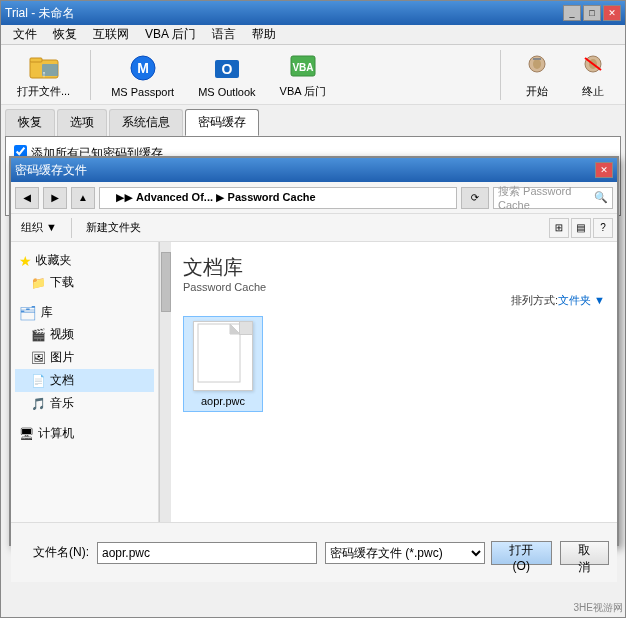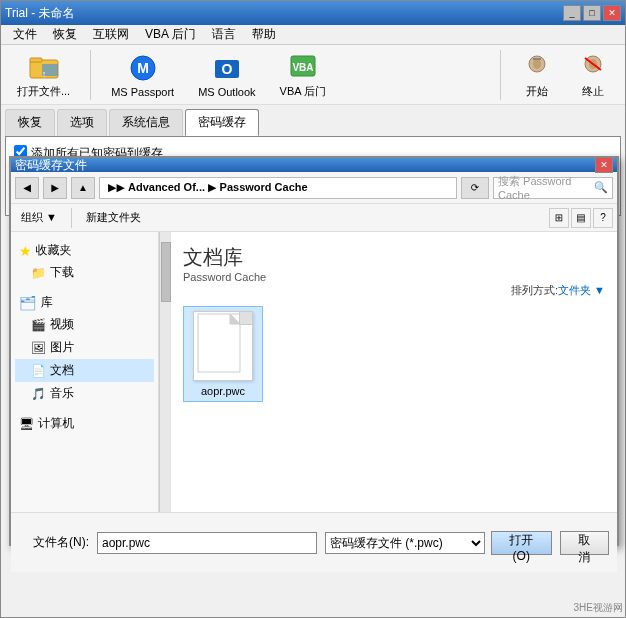--- a/index.html
+++ b/index.html
@@ -168,21 +168,21 @@
       top: 155px;
       left: 8px;
       width: 610px;
       height: 390px;
       background: #f0f0f0;
       border: 2px solid #888;
       box-shadow: 3px 3px 8px rgba(0,0,0,0.4);
     }
     .dialog-title-bar {
       background: linear-gradient(to bottom, #4a90d9, #2060b0);
-      height: 14px;
+      height: 24px;
       display: flex;
       align-items: center;
       justify-content: space-between;
       padding: 0 4px;
       color: white;
     }
     .dialog-title-text {
       font-size: 12px;
       color: white;
     }
@@ -208,21 +208,21 @@
       cursor: pointer;
       font-size: 10px;
     }
     .address-breadcrumb {
       flex: 1;
       height: 22px;
       border: 1px solid #bbb;
       background: #fff;
       display: flex;
       align-items: center;
-      padding: 0 8px;
+      padding: 0 16px;
       font-size: 11px;
       gap: 4px;
     }
     .search-box {
       width: 120px;
       height: 22px;
       border: 1px solid #bbb;
       background: #fff;
       display: flex;
       align-items: center;

